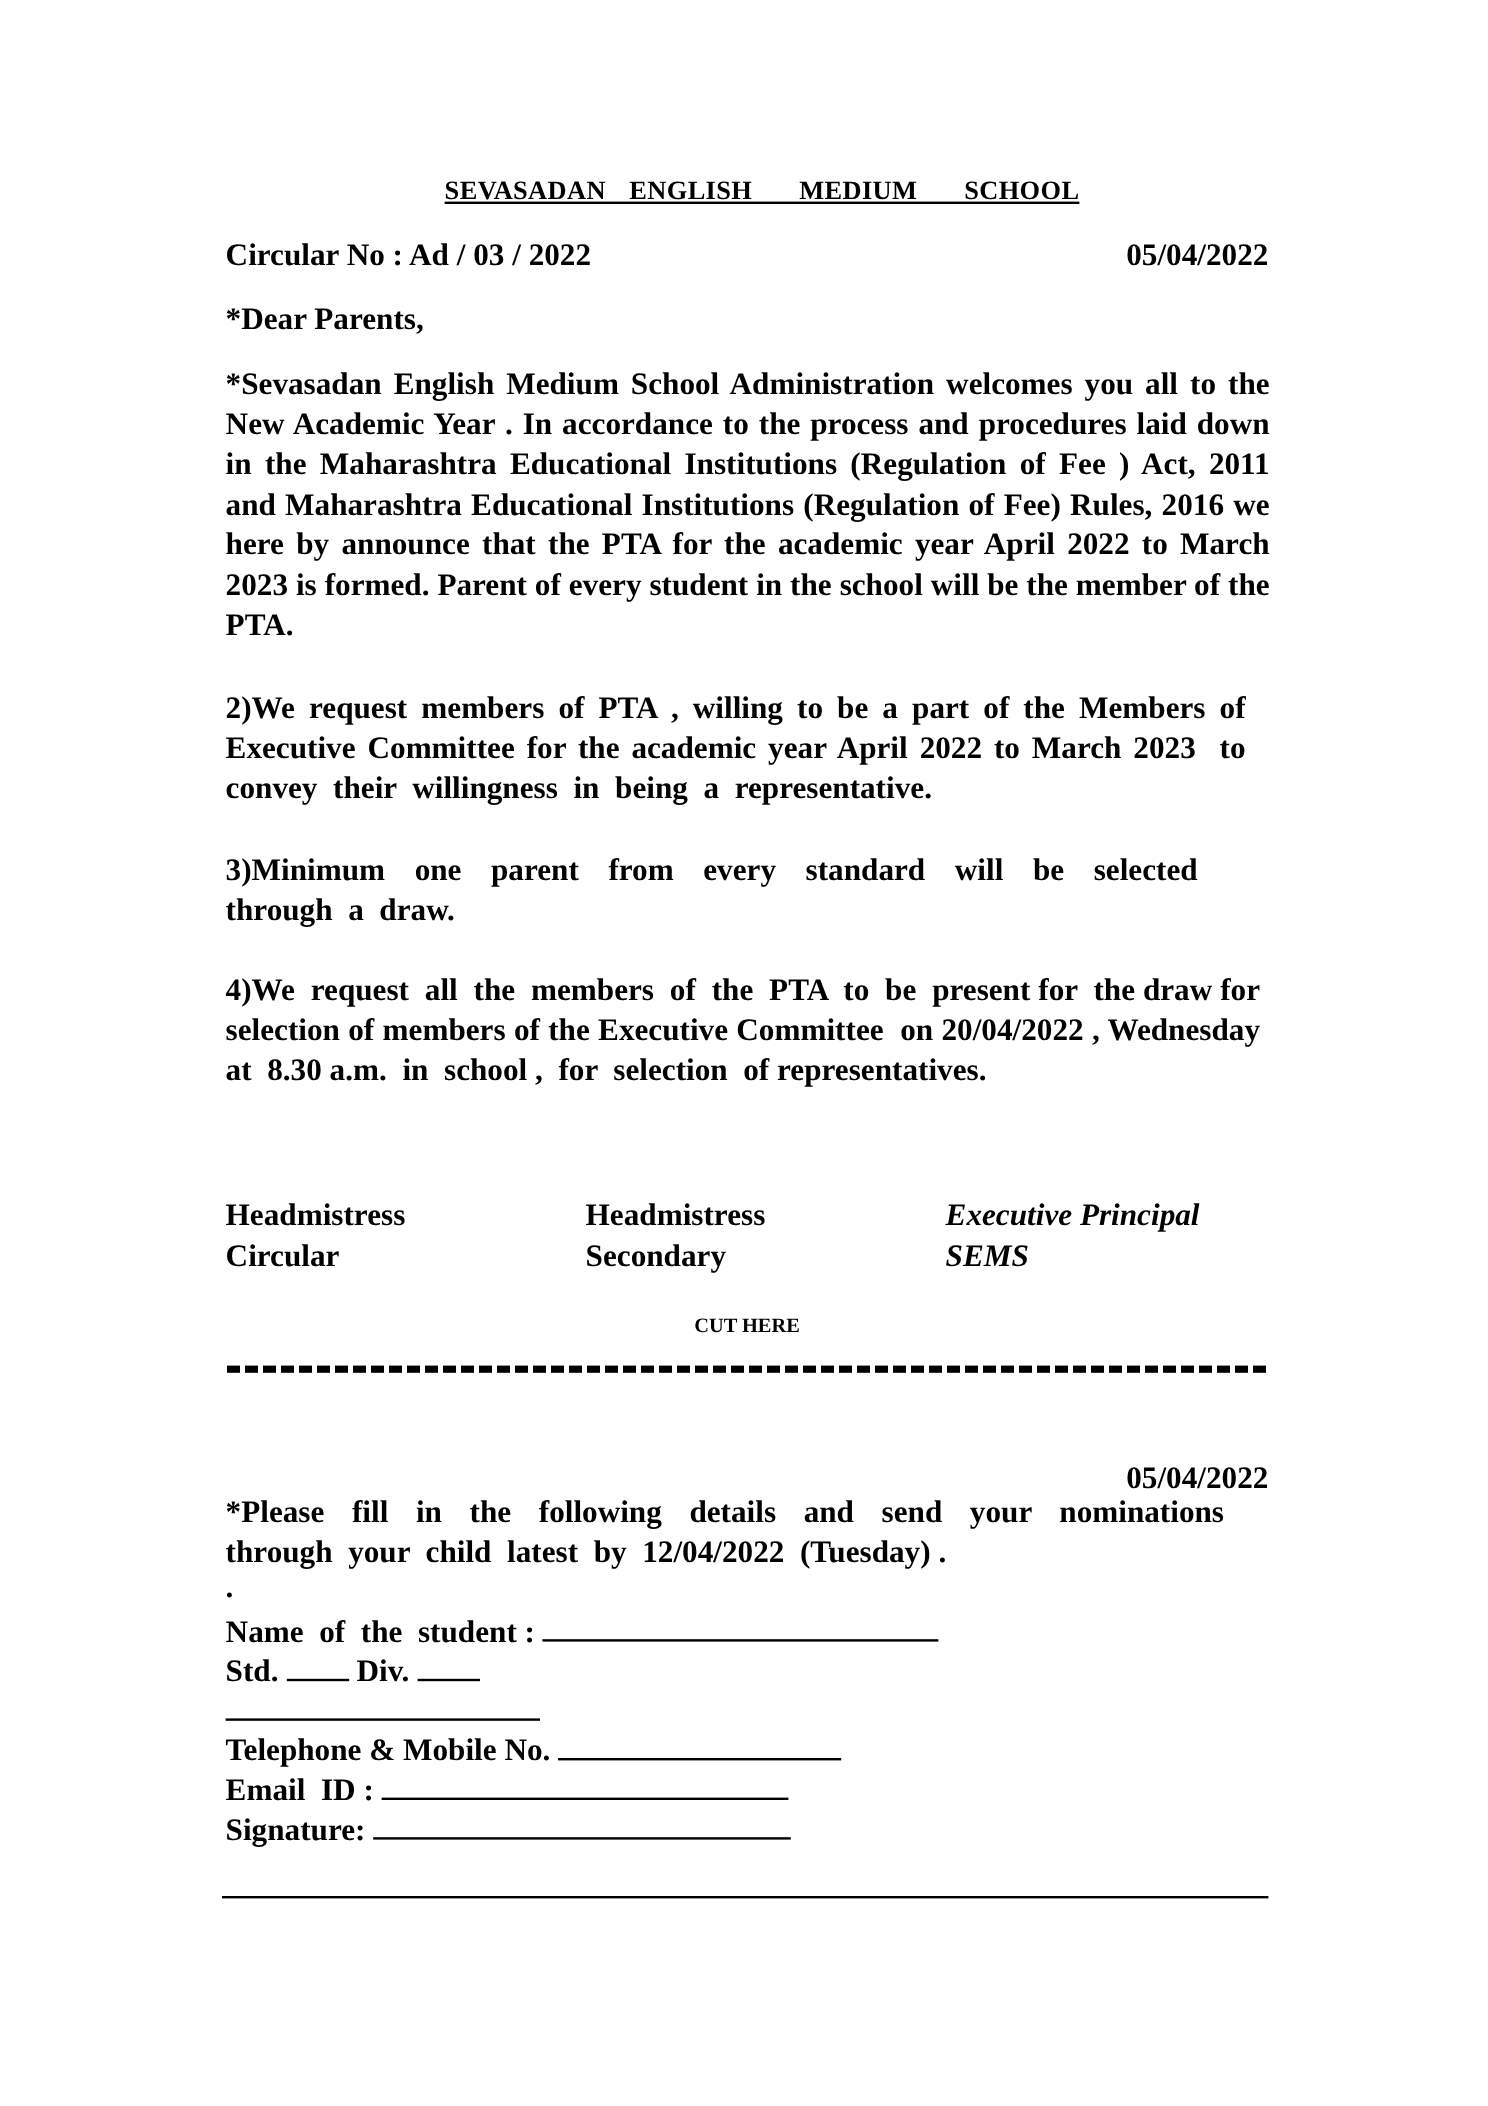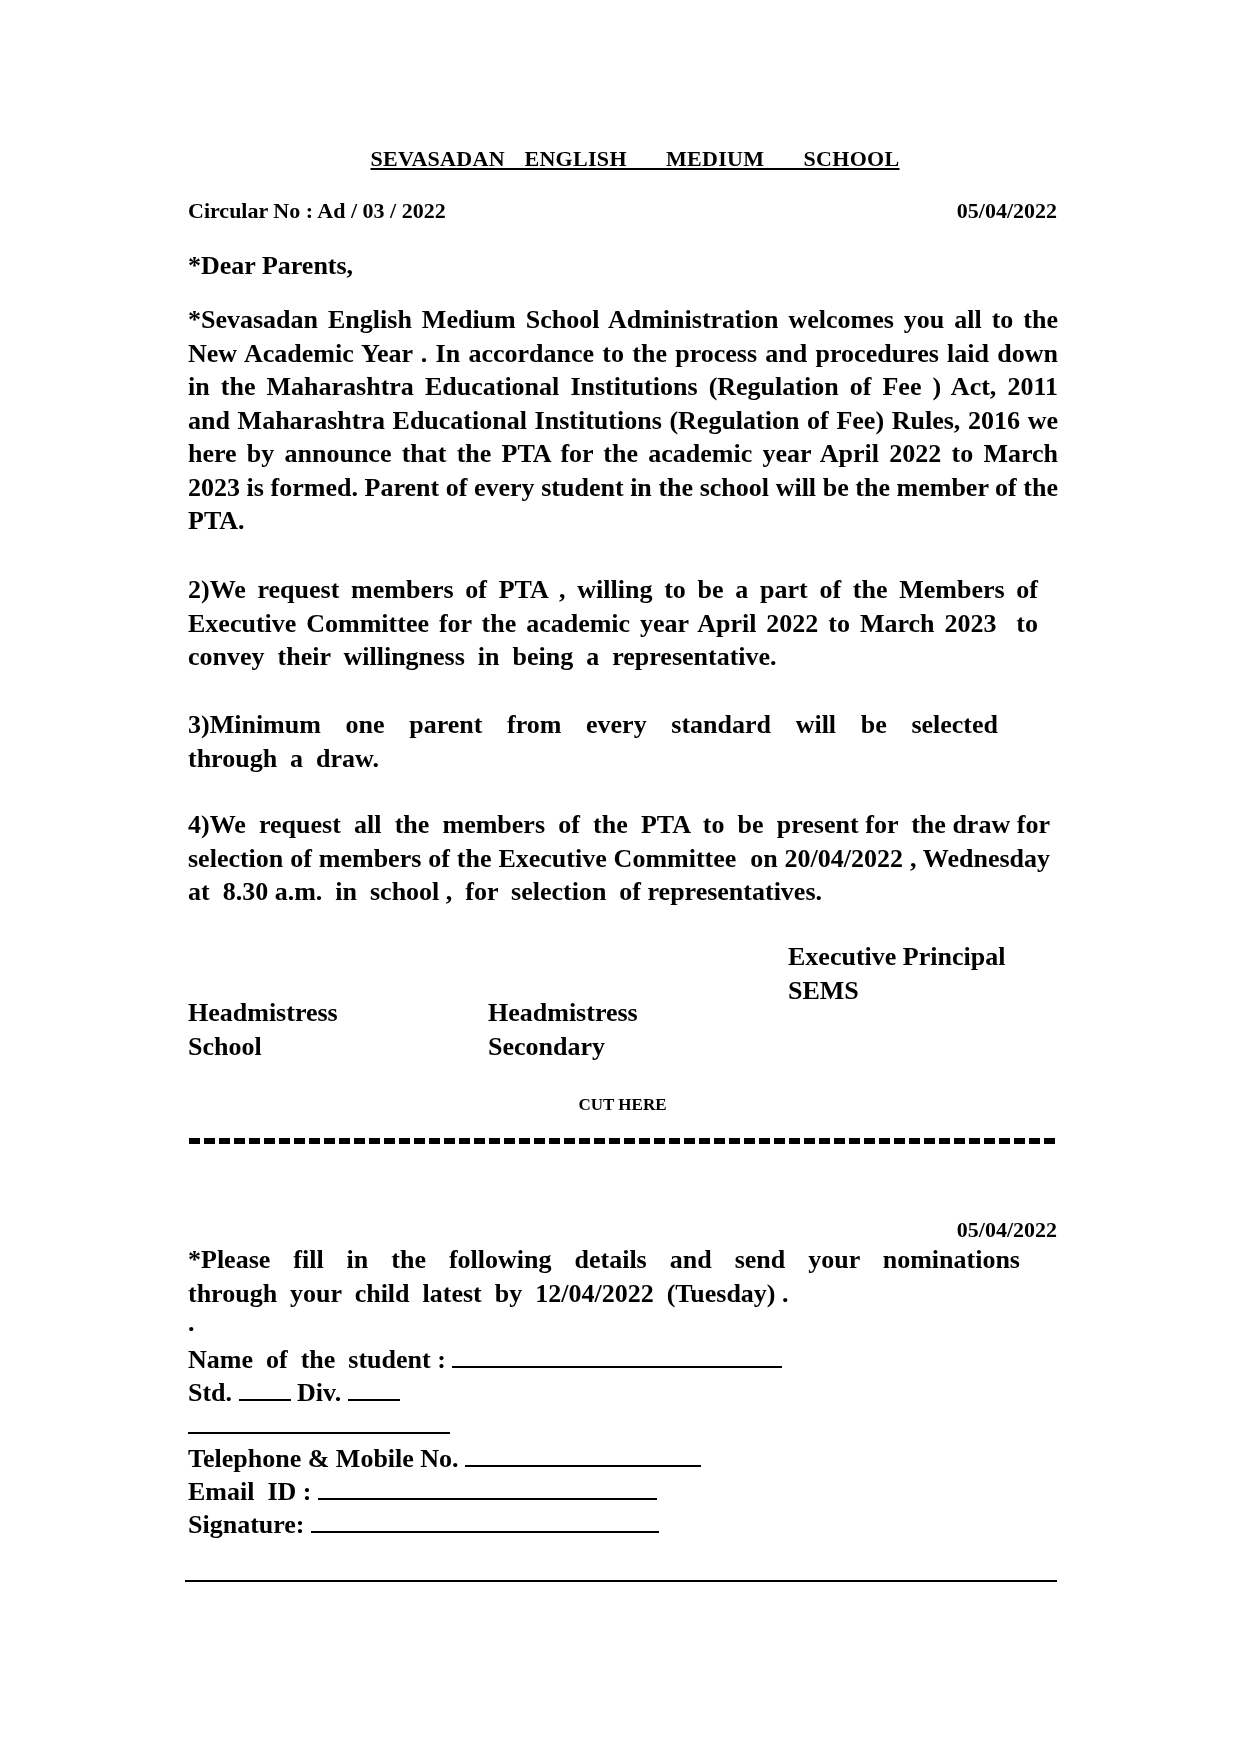--- a/index.html
+++ b/index.html
@@ -4,21 +4,21 @@
 <style>
   html, body { margin:0; padding:0; background:#ffffff; }
   body { width:1240px; height:1755px; position:relative; overflow:hidden;
          font-family:"Liberation Serif", serif; color:#000; font-weight:bold; }
   .abs { position:absolute; white-space:nowrap; }
   .title { left:0; width:1240px; top:146px; text-align:center; font-size:22px;
            text-decoration:underline; letter-spacing:0.3px; padding-left:30px; box-sizing:border-box; word-spacing:4px;}
   .p { font-size:26px; line-height:33.5px; }
   .para { position:absolute; left:188px; width:870px; font-size:26px; line-height:33.5px; white-space:normal; }
   .just { text-align:justify; text-align-last:left; }
-  .small { font-size:22px; }
+  .small { font-size:26px; }
   .sig { font-size:26px; line-height:33.5px; }
   .cut { left:0; width:1240px; text-align:center; top:1095px; font-size:17px; padding-left:5px; box-sizing:border-box; }
   .dashes { left:189px; top:1138px; width:868px; height:6px;
             background: repeating-linear-gradient(90deg,#000 0 11px,transparent 11px 15px); }
   .field { position:absolute; left:188px; font-size:26px; line-height:33.5px; white-space:nowrap; }
   .line { display:inline-block; border-bottom:2px solid #000; vertical-align:baseline; height:1px; }
   .bottom-rule { left:185px; top:1580px; width:872px; height:2px; background:#000; }
 </style>
 </head>
 <body>
@@ -30,27 +30,27 @@
 
 <div class="abs p" style="left:188px; top:249px;">*Dear Parents,</div>
 
 <div class="para just" style="top: 303px; white-space: pre-wrap;">*Sevasadan English Medium School Administration welcomes you all to the New Academic Year . In accordance to the process and procedures laid down in the Maharashtra Educational Institutions (Regulation of Fee ) Act, 2011 and Maharashtra Educational Institutions (Regulation of Fee) Rules, 2016 we here by announce that the PTA for the academic year April 2022 to March 2023 is formed. Parent of every student in the school will be the member of the PTA.</div>
 <div class="para just" style="top: 573px; width: 850px; white-space: pre-wrap;">2)We request members of PTA , willing to be a part of the Members of Executive Committee for the academic year April 2022 to March 2023  to  convey  their  willingness  in  being  a  representative.</div>
 <div class="para just" style="top: 708px; width: 810px; white-space: pre-wrap;">3)Minimum  one  parent  from  every  standard  will  be  selected through  a  draw.</div>
 <div class="para just" style="top: 808px; width: 862px; white-space: pre-wrap;">4)We  request  all  the  members  of  the  PTA  to  be  present for  the draw for selection of members of the Executive Committee  on 20/04/2022 , Wednesday  at  8.30 a.m.  in  school ,  for  selection  of representatives.</div>
 
 <div class="abs sig" style="left:188px; top:996px;">
   <div>Headmistress</div>
-  <div>School</div>
+  <div>Circular</div>
 </div>
 <div class="abs sig" style="left:488px; top:996px;">
   <div>Headmistress</div>
   <div>Secondary</div>
 </div>
-<div class="abs sig" style="left:788px; top:940px;">
+<div class="abs sig" style="left:788px; top:996px;font-style:italic;">
   <div>Executive Principal</div>
   <div>SEMS</div>
 </div>
 
 <div class="abs cut">CUT  HERE</div>
 <div class="abs dashes"></div>
 
 <div class="abs small" style="right:183px; top:1217px;">05/04/2022</div>
 <div class="para just" style="top: 1243px; width: 832px; white-space: pre-wrap;">*Please  fill  in  the  following  details  and  send  your  nominations through  your  child  latest  by  12/04/2022  (Tuesday) .</div>
 <div class="abs p" style="left:188px; top:1306px;">.</div>

